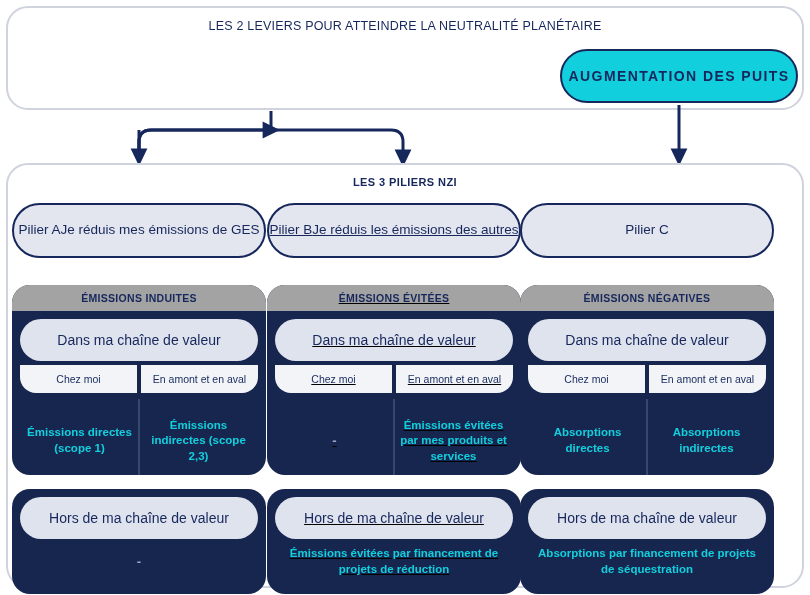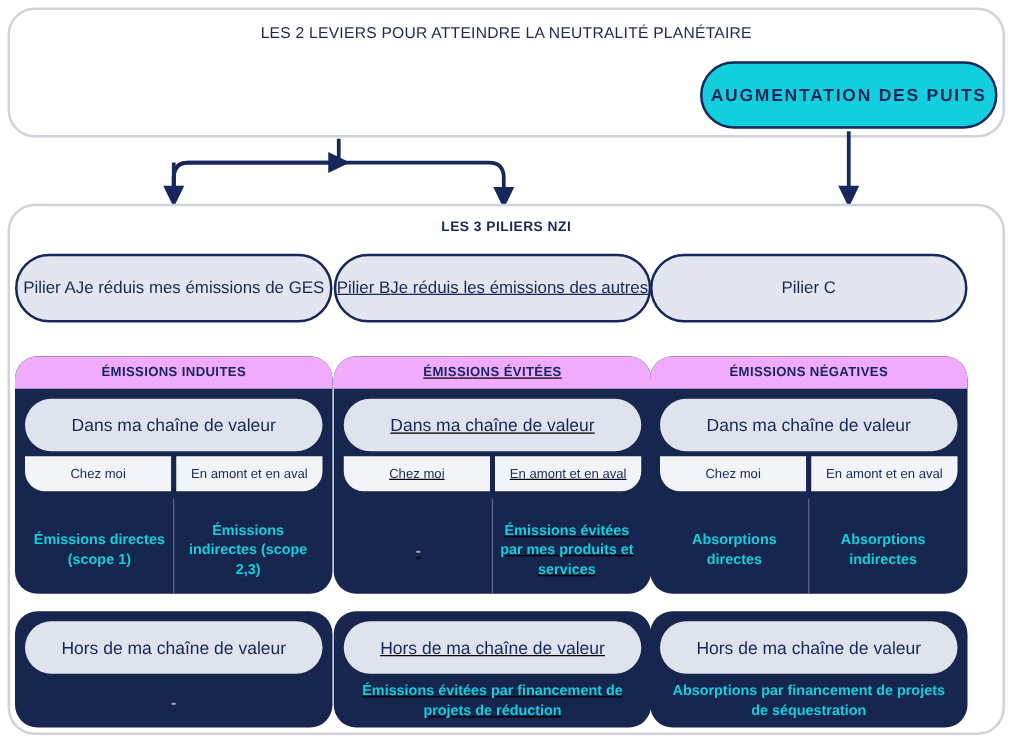--- a/index.html
+++ b/index.html
@@ -86,30 +86,30 @@
   .pillar-head .p-name { font-weight: 400; }
   .pillar-head .p-desc { font-weight: 400; text-align: right; }
 
   
   .card {
     background: #17264f;
     border-radius: 18px;
     overflow: hidden;
   }
   .card-top { top: 285px; height: 190px; }
-  .card-bot { top: 489px; height: 93px; }
+  .card-bot { top: 489px; height: 105px; }
 
   .card-label {
     height: 26px;
     color: #16275c;
     font-size: 10.5px;
     font-weight: 700;
     letter-spacing: .3px;
     text-transform: uppercase;
-    background: #f0abfc;
+    background: #a3a3a3;
   }
 
   .band-main {
     margin: 8px 8px 0 8px;
     height: 42px;
     background: #dfe3ed;
     border-radius: 22px;
     color: #16275c;
     font-size: 14px;
     font-weight: 400;

